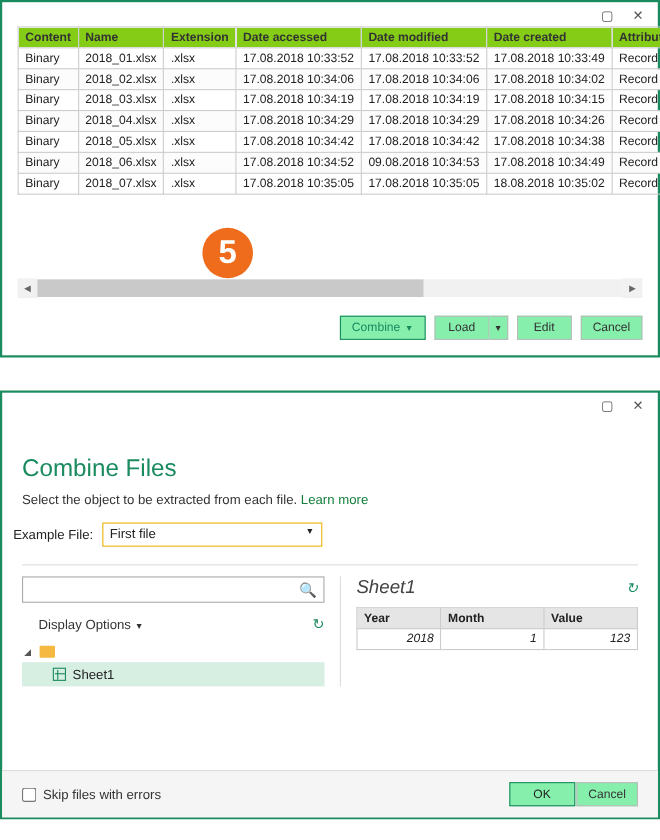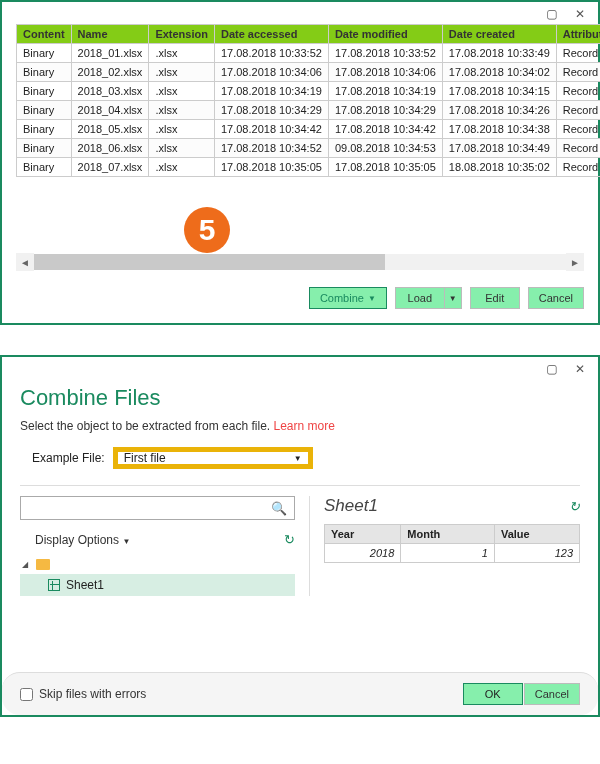--- a/index.html
+++ b/index.html
@@ -86,28 +86,29 @@
     width:46px;height:46px;border-radius:50%;background:#ee6c1b;
     color:#fff;font-size:30px;font-weight:700;
     display:flex;align-items:center;justify-content:center;
   }
   .m5{left:182px;top:205px;}
 
   
   .d2-title{
     font-size:22px;color:#1a8a5f;font-weight:400;
     padding:6px 18px 8px 18px;
+    margin-top:28px;
   }
   .d2-sub{padding:0 18px 14px 18px;font-size:12px;color:#333;}
-  .d2-sub a{color:#ef4444;text-decoration:none;}
-  .d2-example{display:flex;align-items:center;gap:8px;padding:0 18px 10px 30px;}
+  .d2-sub a{color:#15803d;text-decoration:none;}
+  .d2-example{display:flex;align-items:center;gap:8px;padding:0 18px 10px 10px;}
   .d2-example label{font-size:12px;}
   .d2-example .sel{
-    border:5px solid #eab308;min-width:200px;height:22px;padding:2px 6px;
-    display:flex;justify-content:space-between;align-items:center;font-size:12px;
+    border:1px solid #eab308;min-width:200px;height:22px;padding:2px 6px;
+    display:flex;justify-content:space-between;font-size:12px;
   }
   .d2-body{
     display:flex;gap:0;margin:6px 18px 0 18px;
     border-top:1px solid #ddd;padding-top:10px;
   }
   .leftcol{width:290px;padding-right:14px;border-right:1px solid #ddd;}
   .rightcol{flex:1;padding-left:14px;}
   .searchbox{
     border:1px solid #aaa;height:24px;display:flex;align-items:center;justify-content:flex-end;padding:0 6px;margin-bottom:10px;
   }
@@ -122,21 +123,21 @@
   .sheeticon::before{content:"";position:absolute;left:3px;top:1px;width:1px;height:9px;background:#1a8a5f;}
   .sheeticon::after{content:"";position:absolute;left:1px;top:4px;width:9px;height:1px;background:#1a8a5f;}
   .sheettitle{font-size:17px;color:#444;font-style:italic;margin-bottom:8px;display:flex;justify-content:space-between;align-items:center}
   table.prev{border-collapse:collapse;width:100%;font-size:11px;}
   .prev th,.prev td{border:1px solid #ccc;padding:3px 6px;text-align:left;}
   .prev th{background:#e5e5e5;font-weight:600;}
   .prev td.n{text-align:right;font-style:italic;}
   .d2-footer{
     background:#f5f5f5;border-top:1px solid #ddd;
     display:flex;justify-content:space-between;align-items:center;
-    padding:10px 18px;margin-top:76px;border-radius:18px;
+    padding:10px 18px;margin-top:76px;
   }
   .chk{display:flex;align-items:center;gap:6px;font-size:12px;color:#333;}
   .chk input{width:13px;height:13px;}
   .btn.ok{border:1.5px solid #1a8a5f;color:#222;min-width:60px;}
 </style>
 </head>
 <body>
 
 <div class="dlg">
   <div class="winctrl">

